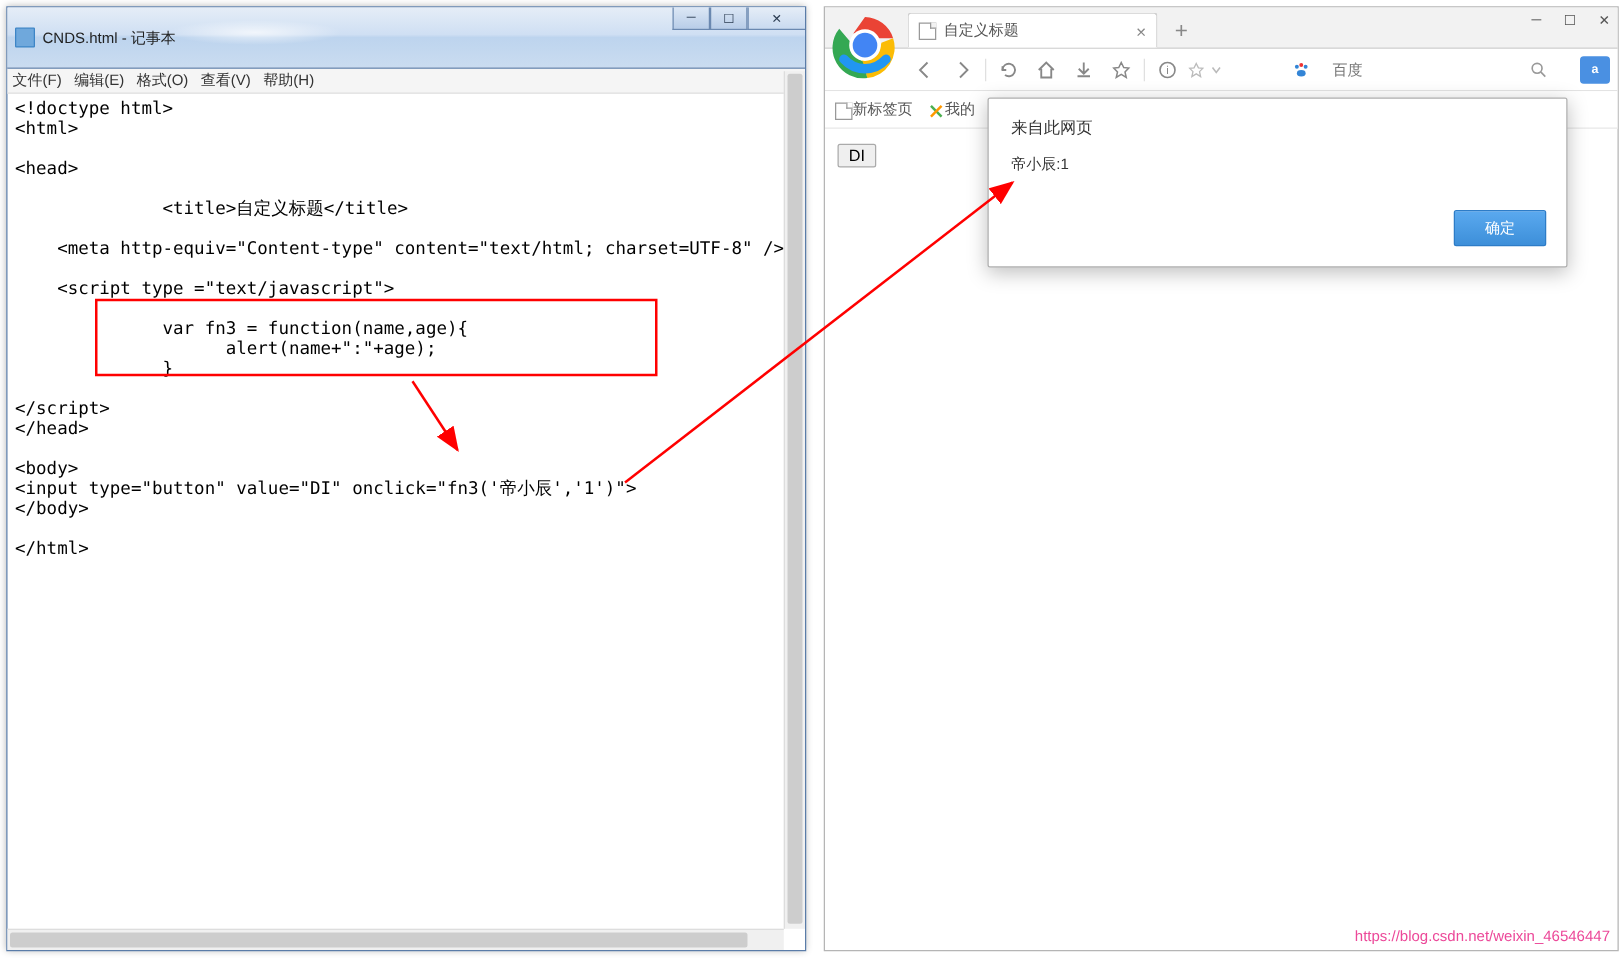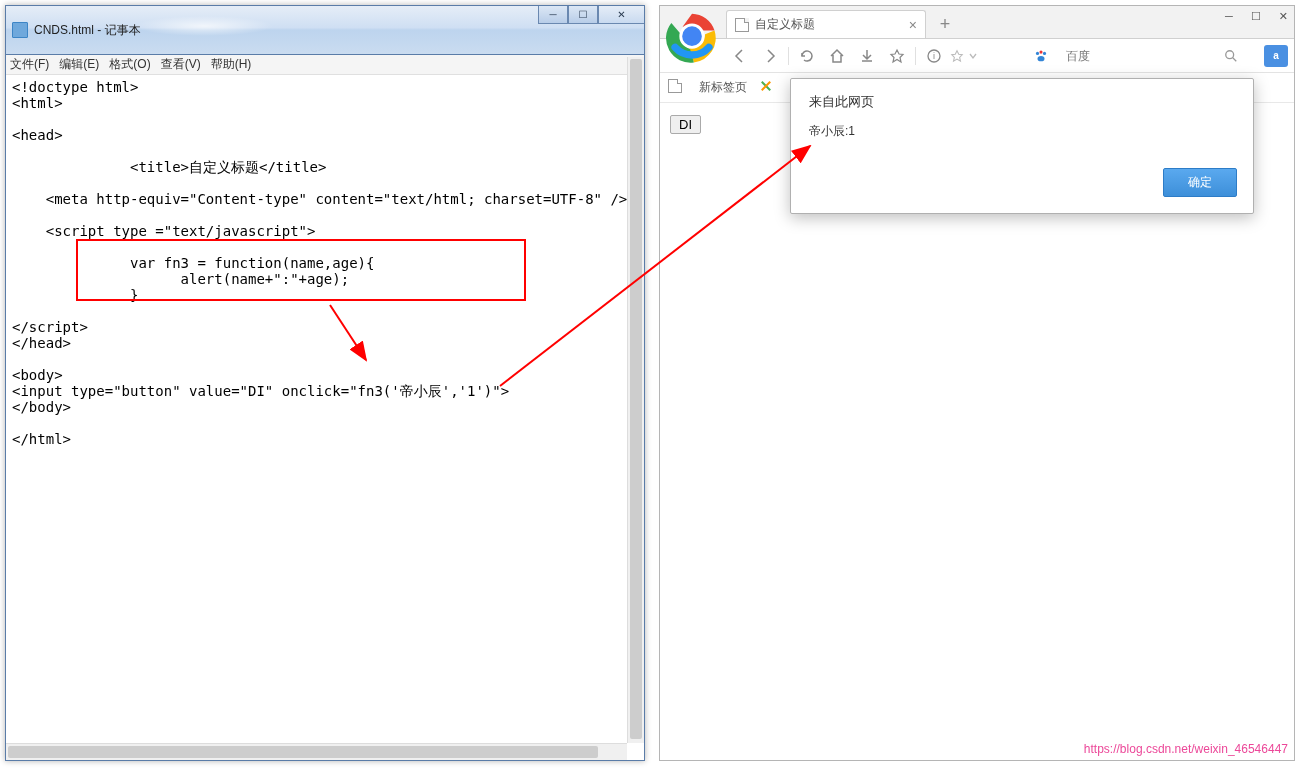--- a/index.html
+++ b/index.html
@@ -39,21 +39,21 @@
 .tb-btn svg { stroke: #888; fill: none; }
 .tb-divider { width: 1px; height: 18px; background: #e0e0e0; margin: 0 2px; }
 .addr-info { display: flex; align-items: center; gap: 4px; color: #999; font-size: 12px; }
 .searchbox { margin-left: auto; display: flex; align-items: center; gap: 18px; padding-right: 6px; }
 .searchbox .paw { width: 14px; height: 14px; }
 .searchbox input { border: none; outline: none; font-size: 12px; color: #999; width: 140px; }
 .search-icon { color: #999; }
 .trans-btn { width: 24px; height: 22px; background: #4a90e2; border-radius: 3px; display: flex; align-items: center; justify-content: center; color: #fff; font-size: 10px; font-weight: bold; margin-left: 8px; }
 
 .bookmarks-bar { height: 30px; background: #fff; border-bottom: 1px solid #e8e8e8; display: flex; align-items: center; padding-left: 8px; gap: 12px; font-size: 12px; color: #555; }
-.bookmarks-bar .bm-item { display: flex; align-items: flex-start; gap: 17px; }
+.bookmarks-bar .bm-item { display: flex; align-items: flex-end; gap: 0; }
 .bm-file-icon { width: 14px; height: 14px; border: 1px solid #999; background: #fff; position: relative; }
 .bm-file-icon::after { content: ""; position: absolute; right: -1px; top: -1px; width: 4px; height: 4px; background: #fff; border-left: 1px solid #999; border-bottom: 1px solid #999; }
 .bm-x-icon { width: 14px; height: 14px; position: relative; }
 .bm-x-icon::before, .bm-x-icon::after { content: ""; position: absolute; left: 1px; top: 6px; width: 12px; height: 2px; background: #4caf50; transform: rotate(45deg); }
 .bm-x-icon::after { background: #ff9800; transform: rotate(-45deg); }
 
 .page-content { padding: 12px 10px; position: relative; }
 .page-content input[type="button"] { font-family: Arial; font-size: 13px; padding: 1px 8px; background: #efefef; border: 1px solid #aaa; border-radius: 2px; }
 
 .alert-dialog { position: absolute; background: #fff; border: 1px solid #b0b0b0; box-shadow: 0 4px 16px rgba(0,0,0,0.25); width: 464px; border-radius: 2px; z-index: 10; }

